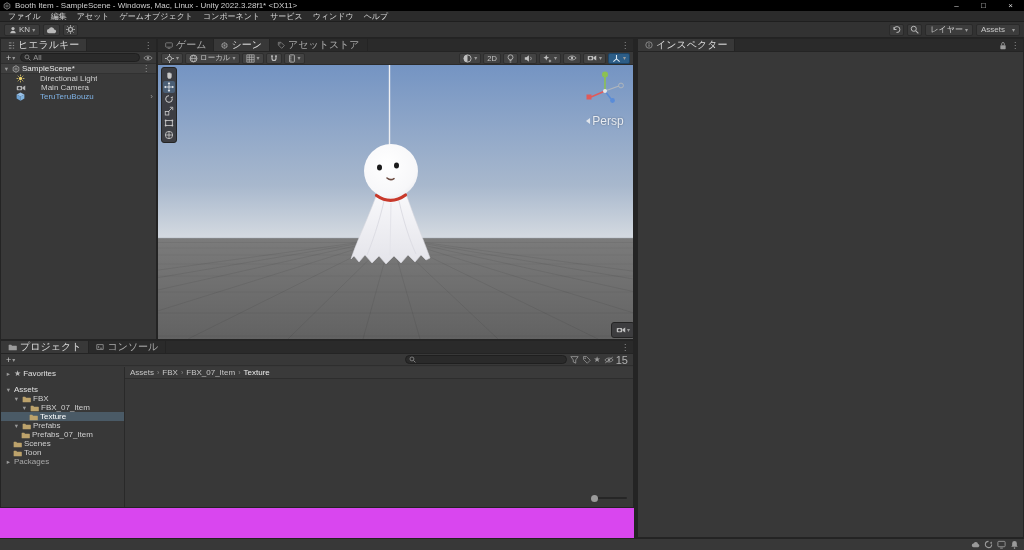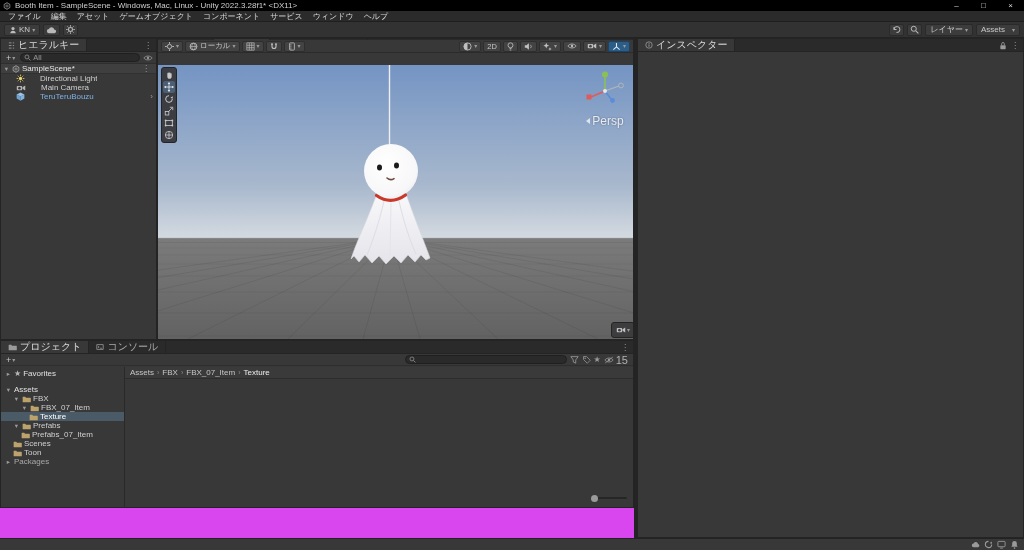--- a/index.html
+++ b/index.html
@@ -37,21 +37,21 @@
   
   .h-toolbar{height:12px;display:flex;align-items:center;gap:3px;padding:0 3px;border-bottom:1px solid #2e2e2e;}
   .addbtn{display:flex;align-items:center;gap:1px;color:#c8c8c8;font-size:9px;padding:0 2px;}
   .searchbox{flex:1;height:9px;background:#2a2a2a;border:1px solid #1f1f1f;border-radius:5px;display:flex;align-items:center;gap:2px;padding:0 3px;color:#9a9a9a;font-size:7.5px;}
   .scene-head{height:10px;background:#3f3f3f;border-bottom:1px solid #313131;display:flex;align-items:center;gap:2px;padding:0 2px;color:#e6e6e6;font-size:8px;}
   .hrow{height:9px;display:flex;align-items:center;gap:15px;font-size:8px;padding-left:15px;color:#cfcfcf;position:relative;}
   .hrow .rowarrow{position:absolute;right:3px;color:#9a9a9a;font-size:8px;}
   .fold{width:7px;color:#9a9a9a;font-size:6.5px;text-align:center;flex:none;}
 
   
-  .sc-toolbar{position:absolute;left:0;top:1px;width:475px;height:13px;background:#383838;border-bottom:1px solid #2b2b2b;display:flex;align-items:center;gap:2px;padding:0 3px;}
+  .sc-toolbar{position:absolute;left:0;top:13px;width:475px;height:13px;background:#383838;border-bottom:1px solid #2b2b2b;display:flex;align-items:center;gap:2px;padding:0 3px;}
   .stb{height:11px;background:#434343;border:1px solid #2e2e2e;border-radius:2px;display:flex;align-items:center;gap:2px;padding:0 3px;color:#c6c6c6;font-size:7.5px;}
   .stb.blue{background:#2C5D87;border-color:#1d4466;}
   .sc-right{margin-left:auto;display:flex;align-items:center;gap:2px;}
   .viewport{position:absolute;left:0;top:26px;width:475px;height:274px;background:linear-gradient(#7494C3 0%,#A8B8CD 44%,#D3D9E0 62.5%);overflow:hidden;}
   .palette{position:absolute;left:3px;top:2px;width:16px;background:rgba(56,56,60,.95);border:1px solid #242424;border-radius:3px;padding:1px;}
   .palette .pal-btn{width:12px;height:12px;display:flex;align-items:center;justify-content:center;border-radius:2px;margin:0 auto;}
   .palette .pal-btn.sel{background:#4A5E75;}
   .persp-label{position:absolute;left:423px;top:49px;width:48px;text-align:center;color:#e8ecf2;font-size:12px;text-shadow:0 0 2px rgba(0,0,0,.4);display:flex;align-items:center;justify-content:center;gap:2px;}
   .cam-overlay{position:absolute;left:453px;top:257px;width:24px;height:16px;background:rgba(58,58,60,.92);border:1px solid #242424;border-radius:3px;display:flex;align-items:center;justify-content:center;gap:1px;}
 

